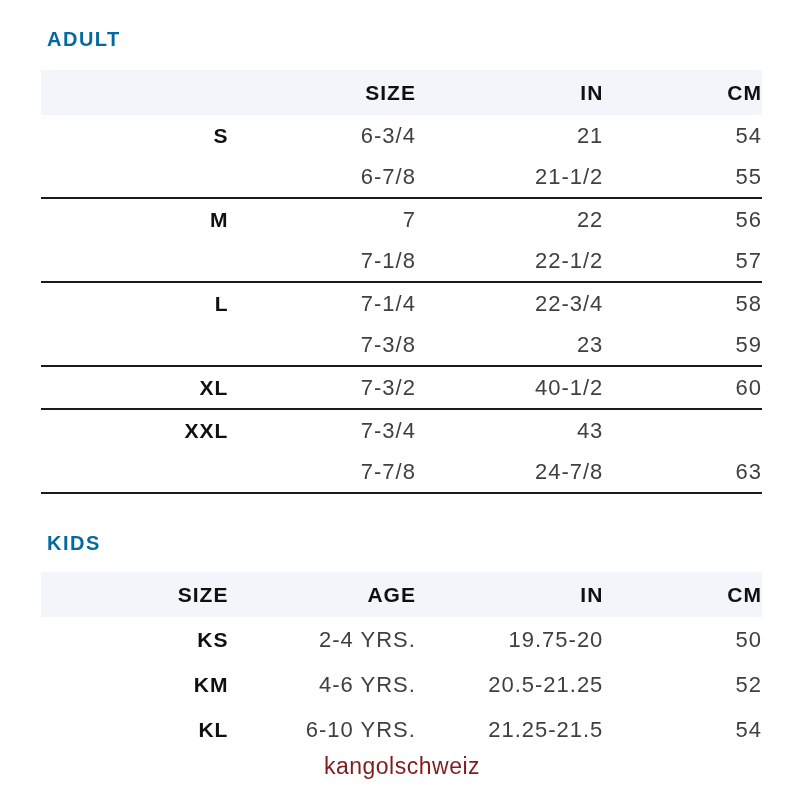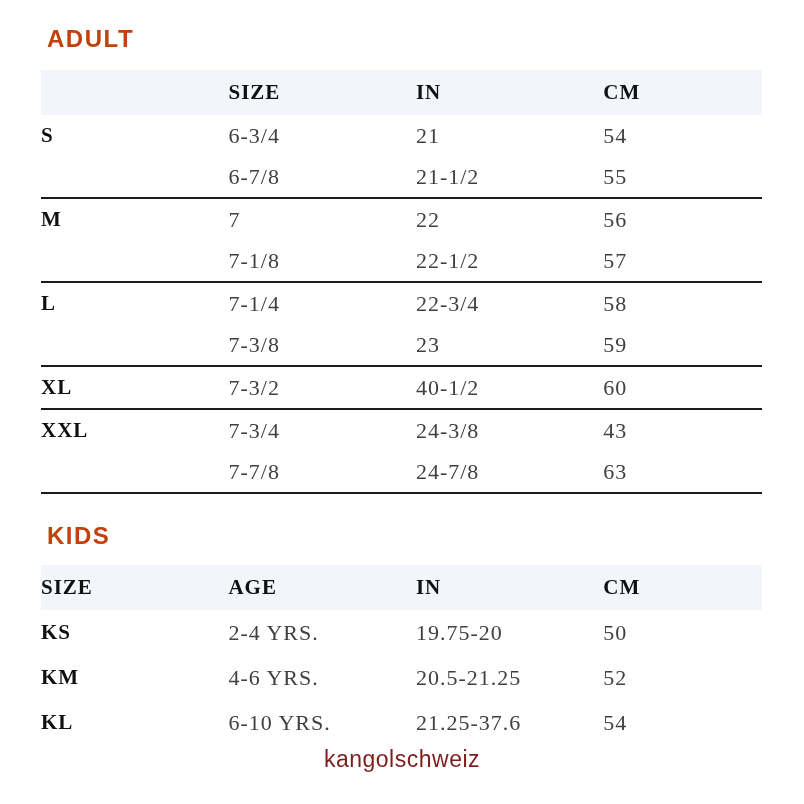--- a/index.html
+++ b/index.html
@@ -8,33 +8,32 @@
     background: #ffffff;
     font-family: "Liberation Sans", sans-serif;
     overflow: hidden;
   }
   .content {
     width: 721px;
     margin: 0 42px 0 41px;
     padding-top: 24px;
   }
   .section-title {
-    font-size: 24px;
+    font-size: 20px;
     font-weight: 800;
     letter-spacing: 1.5px;
-    color: #c2410c;
+    color: #0369a1;
     padding-left: 6px;
     line-height: 30px;
   }
   .grid-row {
     display: grid;
     grid-template-columns: 26% 26% 26% 22%;
     align-items: center;
-    text-align: left;
-    font-family: Liberation Serif, serif;
+    text-align: right;
   }
   .header-band {
     background: #f2f5f9;
     height: 45px;
     font-weight: 700;
     font-size: 21px;
     letter-spacing: 1px;
     color: #101010;
   }
   .adult-header { margin-top: 16px; }
@@ -47,21 +46,21 @@
     color: #404040;
   }
   .kids-body .trow { height: 45px; }
   .group { border-bottom: 2px solid #1b1b1b; }
   .size-label {
     font-weight: 700;
     font-size: 21px;
     letter-spacing: 1px;
     color: #101010;
   }
-  .kids-title { margin-top: 27px; }
+  .kids-title { margin-top: 34px; }
   .watermark {
     text-align: center;
     font-size: 23px;
     letter-spacing: 0.5px;
     color: #7f1d1d;
     margin-top: 1px;
     line-height: 26px;
   }
 </style>
 </head>
@@ -126,21 +125,20 @@
           <div class="cell size-label">XL</div>
           <div class="cell">7-3/2</div>
           <div class="cell">40-1/2</div>
           <div class="cell">60</div>
         </div>
       </div>
       <div class="group">
         <div class="grid-row trow">
           <div class="cell size-label">XXL</div>
           <div class="cell">7-3/4</div>
-          <div class="cell">24-3/8</div>
           <div class="cell">43</div>
         </div>
         <div class="grid-row trow">
           <div class="cell size-label"></div>
           <div class="cell">7-7/8</div>
           <div class="cell">24-7/8</div>
           <div class="cell">63</div>
         </div>
       </div>
     </div>
@@ -163,20 +161,20 @@
       </div>
       <div class="grid-row trow">
         <div class="cell size-label">KM</div>
         <div class="cell">4-6 YRS.</div>
         <div class="cell">20.5-21.25</div>
         <div class="cell">52</div>
       </div>
       <div class="grid-row trow">
         <div class="cell size-label">KL</div>
         <div class="cell">6-10 YRS.</div>
-        <div class="cell">21.25-37.6</div>
+        <div class="cell">21.25-21.5</div>
         <div class="cell">54</div>
       </div>
     </div>
 
 </div>
 
 <div class="watermark">kangolschweiz</div>
 
 </body></html>

